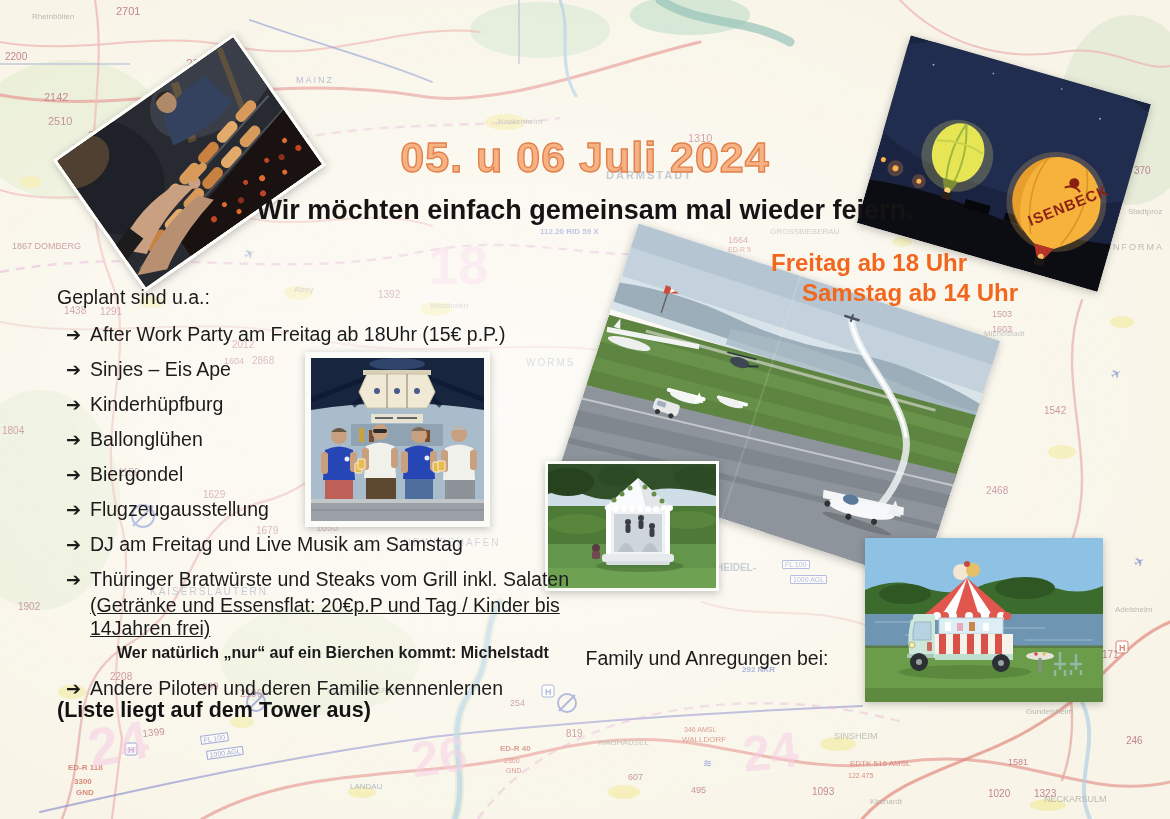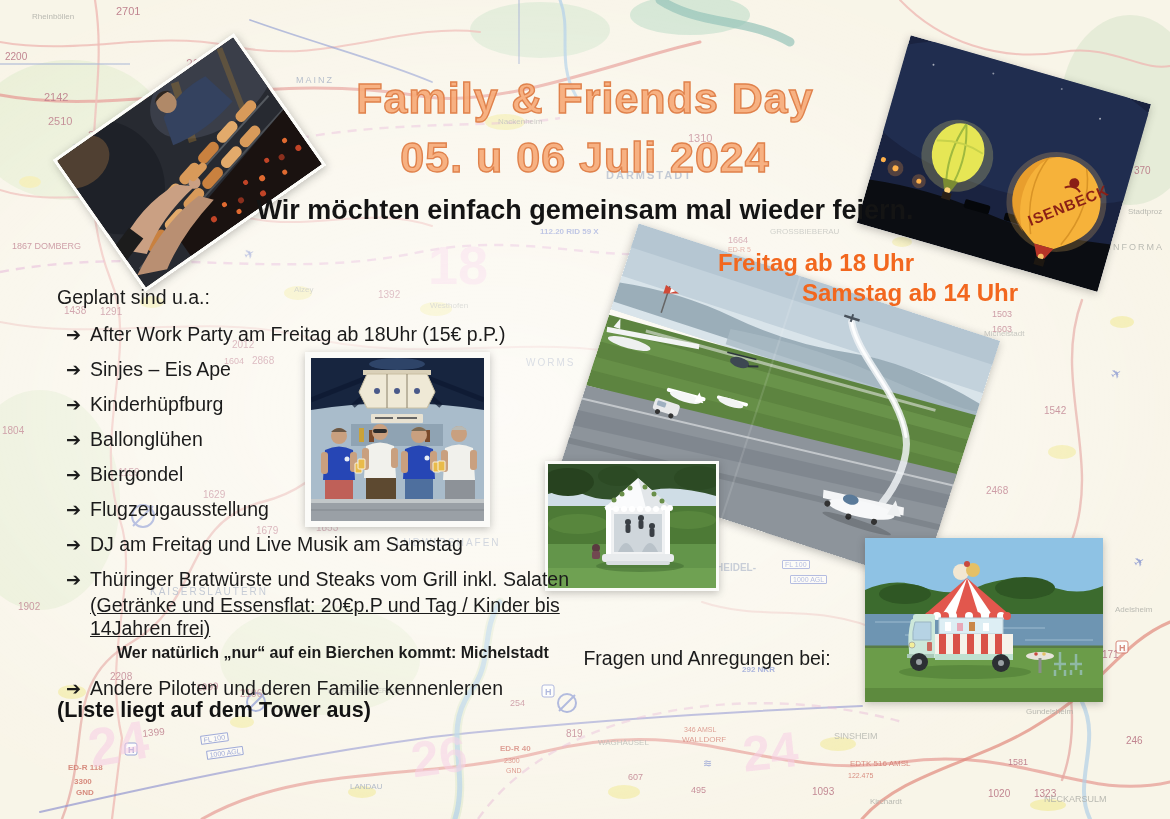--- a/index.html
+++ b/index.html
@@ -25,21 +25,21 @@
   #photo-ape{left:865px;top:538px;width:238px;height:164px;z-index:4;}
   .photo svg{display:block;}
   
   .txt{position:absolute;z-index:10;}
   #title-line1,#title-line2{left:0;right:0;text-align:center;font-weight:700;font-size:43px;
     letter-spacing:1px;color:rgba(246,170,120,.92);-webkit-text-stroke:1.4px #e0824c;}
   #title-line1{top:74px;}
   #title-line2{top:133px;}
   #subtitle{left:0;right:0;top:195px;text-align:center;font-weight:700;font-size:27px;color:#141414;}
   .time-line{font-weight:700;font-size:24px;color:#f2671e;white-space:nowrap;}
-  #time-friday{left:718px;top:249px;}
+  #time-friday{left:771px;top:249px;}
   #time-saturday{left:802px;top:279px;}
   #plan-section{left:57px;top:286px;width:560px;font-size:19.5px;color:#1b1b1b;}
   #plan-heading{margin:0 0 14px 0;}
   .b-row{display:flex;align-items:flex-start;margin-bottom:12px;line-height:23px;}
   .arrow{font-family:"DejaVu Sans",sans-serif;font-size:18px;width:24px;flex:0 0 24px;margin-left:9px;}
   .b-text{flex:1;}
   .b-sub{margin-top:3px;line-height:23px;text-decoration:underline;}
   .b-note{font-size:16px;font-weight:700;padding-left:27px;margin-top:3px;line-height:20px;}
   .b-gap{margin-bottom:14px;}
   #helpers{left:57px;top:696px;font-size:21.5px;font-weight:700;color:#131313;line-height:29.5px;}
@@ -567,21 +567,20 @@
         <circle cx="-4" cy="-2" r="1.8" fill="#c94a3f"></circle>
           <circle cx="4" cy="-2" r="1.8" fill="#e5c066"></circle>
         <g stroke="#8fb9a4" stroke-width="2.5" fill="none">
           <path d="M20,-4 L20,14 M14,8 L26,8 M15,14 L15,20 M25,14 L25,20"></path>
           <path d="M36,-2 L36,14 M30,8 L42,8 M31,14 L31,19 M41,14 L41,19"></path>
         </g>
       </g>
     </svg>
   </div>
 
-  <div class="txt" id="title-line1">Family &amp; Friends Day</div>
   <div class="txt" id="title-line2">05. u 06 Juli 2024</div>
   <div class="txt" id="subtitle">Wir möchten einfach gemeinsam mal wieder feiern.</div>
   <div class="txt time-line" id="time-friday">Freitag  ab 18 Uhr</div>
   <div class="txt time-line" id="time-saturday">Samstag ab 14 Uhr</div>
 
   <div class="txt" id="plan-section">
     <div id="plan-heading">Geplant sind u.a.:</div>
 
     <div class="b-row">
       <span class="arrow">➔</span>
@@ -623,16 +622,16 @@
       <span class="arrow">➔</span>
       <div class="b-text">Andere Piloten und deren Familie kennenlernen</div>
     </div>
   </div>
 
   <div class="txt" id="helpers">
     <div>(Liste liegt auf dem Tower aus)</div>
   </div>
 
   <div class="txt" id="contact">
-    <div>Fragen und Anregungen bei:</div>
+    <div>Family und Anregungen bei:</div>
   </div>
 
 </div>
 
 </body></html>

